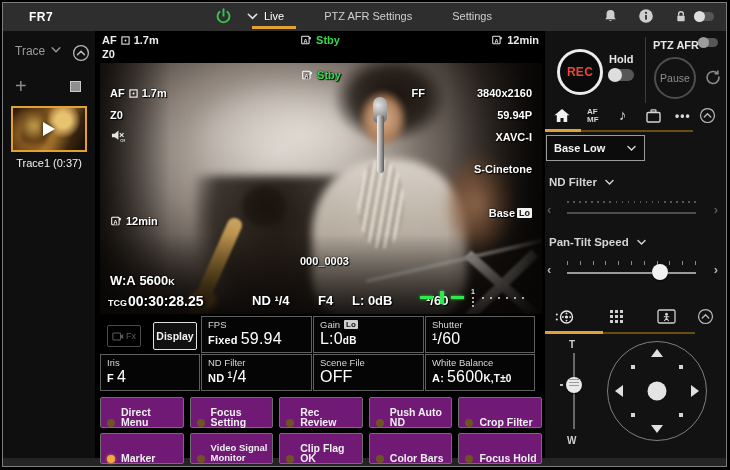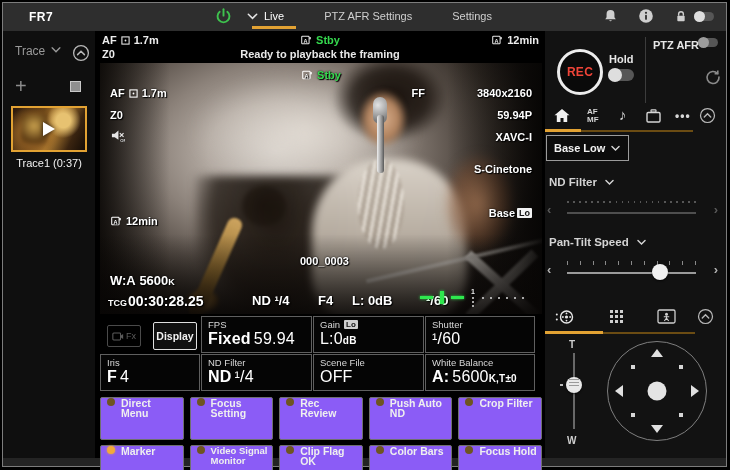--- a/index.html
+++ b/index.html
@@ -110,33 +110,33 @@
   .adots-col i { width:2px; height:2px; background:#ddd; border-radius:50%; }
   .adots-row { display:flex; gap:6px; }
   .adots-row i { width:2px; height:2px; background:#ddd; border-radius:50%; }
 
   
   .info { position:absolute; left:5px; top:285px; width:442px; height:76px; font-size:11px; }
   .igrid { position:absolute; inset:0; display:grid; grid-template-columns:100px 111px 111px 110px; grid-template-rows:37px 37px; gap:1px; }
   .cell { border:1px solid #5f5f5f; background:#050505; padding:2px 6px 0; position:relative; }
   .cell .lab { font-size:9.5px; color:#d8d8d8; display:flex; gap:4px; align-items:center; }
   .cell .val { font-size:16px; color:#fff; margin-top:0px; letter-spacing:.2px; }
-  .cell .val .pre { font-size:16px; font-weight:bold; margin-right:3px; }
+  .cell .val .pre { font-size:11px; font-weight:bold; margin-right:3px; }
   .cell .val .suf { font-size:10px; font-weight:bold; }
   .cell.noborder { border-color:transparent; background:transparent; }
   .badge2 { display:inline-block; background:#cfcfcf; color:#111; font-size:8px; font-weight:bold; padding:0 2px; border-radius:1px; }
   .fxicon { position:absolute; left:6px; top:8px; width:34px; height:22px; border:1px solid #4a4a4a; border-radius:2px;
             color:#5c5c5c; font-size:9px; display:flex; align-items:center; justify-content:center; gap:2px; }
   .displaybtn { position:absolute; left:52px; top:5px; width:44px; height:28px; border:1px solid #e0e0e0; border-radius:2px;
                 color:#f2f2f2; font-size:10.5px; font-weight:bold; display:flex; align-items:center; justify-content:center; background:#101010; }
 
   
   .btngrid { position:absolute; left:5px; top:366px; width:442px; display:grid;
              grid-template-columns:repeat(5,1fr); gap:5px 6px; }
-  .abtn { height:43px; background:#8b5cf6; border:1px solid #6f6f6f; border-radius:2px; display:flex; align-items:flex-start;
+  .abtn { height:31px; background:#701a75; border:1px solid #6f6f6f; border-radius:2px; display:flex; align-items:flex-end;
           padding:0 4px 0 6px; gap:6px; color:#efefef; font-size:10.5px; font-weight:bold; }
   .abtn .dot { width:8px; height:8px; border-radius:50%; background:#6e5520; flex:none; }
   .abtn.active .dot { background:#f2a93b; box-shadow:0 0 3px rgba(242,169,59,.8); }
   .abtn .albl { line-height:10px; }
   .abtn.twoline { font-size:9.5px; }
 
   
   .rec-btn { position:absolute; left:12px; top:18px; width:46px; height:46px; border-radius:50%;
              border:3px solid #ececec; background:#0a0a0a; color:#ef4438; font-size:12px; font-weight:bold;
              display:flex; align-items:center; justify-content:center; letter-spacing:.3px; }
@@ -155,21 +155,21 @@
   .rtabs1 .ic { position:absolute; top:0; }
   .tabline1 { position:absolute; left:0; top:98px; height:3px; width:36px; background:#e2a233; }
   .tabline1dim { position:absolute; left:36px; top:99px; height:2px; width:112px; background:#6b4c13; }
   .afmf { color:#d6d6d6; font-size:8px; font-weight:bold; line-height:8px; text-align:left; }
   .note { color:#d6d6d6; font-size:15px; line-height:16px; }
   .dots3 { color:#d6d6d6; font-size:12px; letter-spacing:1px; font-weight:bold; }
 
   .rsel { position:absolute; top:104px; height:26px; border:1px solid #9b9b9b; background:#0c0c0c;
           color:#f2f2f2; font-size:11px; font-weight:bold; display:flex; align-items:center;
           padding:0 7px; justify-content:space-between; }
-  .sel1 { left:1px; width:83px; }
+  .sel1 { left:1px; width:99px; }
   .sel2 { left:91px; width:77px; }
 
   .rlabel { position:absolute; left:4px; color:#d4d4d4; font-size:11.5px; font-weight:bold; display:flex; gap:7px; align-items:center; }
   .slider { position:absolute; left:0; right:8px; height:22px; }
   .sl-chev { position:absolute; top:3px; font-size:13px; font-weight:bold; color:#b2b2b2; }
   .sl-chev.dim { color:#595959; }
   .ticks { position:absolute; left:22px; right:22px; top:2px; display:flex; justify-content:space-between; }
   .ticks i { width:1px; height:4px; background:#8a8a8a; }
   .ticks.dotted i { width:1.5px; height:1.5px; background:#565656; }
   .track { position:absolute; left:22px; right:22px; top:13px; height:2px; background:#9a9a9a; }
@@ -305,21 +305,20 @@
             <span>
               <svg width="12" height="12" viewBox="0 0 14 14">
                   <rect x="2" y="2.5" width="8.6" height="9" rx="1" stroke="#e8e8e8" stroke-width="1.2" fill="none"></rect>
                   <rect x="10.8" y="3.6" width="1.8" height="2.6" fill="#e8e8e8"></rect>
                   <text x="6.3" y="10" font-size="6.5" fill="#e8e8e8" text-anchor="middle" font-family="Liberation Sans, sans-serif" font-weight="bold">A</text>
                 </svg>
             </span>
             <span class="green-txt">Stby</span>
           </span>
         </div>
-        <div class="vs-center2">Ready to playback the framing</div>
         <div class="vs-right1">
           <span>
             <svg width="12" height="12" viewBox="0 0 14 14">
                 <rect x="2" y="2.5" width="8.6" height="9" rx="1" stroke="#e8e8e8" stroke-width="1.2" fill="none"></rect>
                 <rect x="10.8" y="3.6" width="1.8" height="2.6" fill="#e8e8e8"></rect>
                 <text x="6.3" y="10" font-size="6.5" fill="#e8e8e8" text-anchor="middle" font-family="Liberation Sans, sans-serif" font-weight="bold">A</text>
               </svg>
           </span>
           <span>12min</span>
         </div>
@@ -525,20 +524,21 @@
       <div class="rec-btn">REC</div>
       <div class="hold-lab">Hold</div>
       <span class="toggle hold-tog">
           <span class="knob"></span>
         </span>
       <div class="vdiv"></div>
       <div class="ptz-lab">PTZ AFR</div>
       <span class="toggle small ptz-tog">
           <span class="knob"></span>
         </span>
+      <div class="pause-btn">Pause</div>
       <span class="reset-ic">
         <svg width="16" height="16" viewBox="0 0 16 16">
             <path d="M12.5 4.5A6 6 0 1 0 14 8" stroke="#8a8a8a" stroke-width="1.6" fill="none" stroke-linecap="round"></path>
             <path d="M12.8 1.6v3.2H9.6" stroke="#8a8a8a" stroke-width="1.6" fill="none"></path>
           </svg>
       </span>
 
       <div class="rtabs1">
         <span class="ic" style="left:8px;">
           <svg width="18" height="17" viewBox="0 0 18 17">

